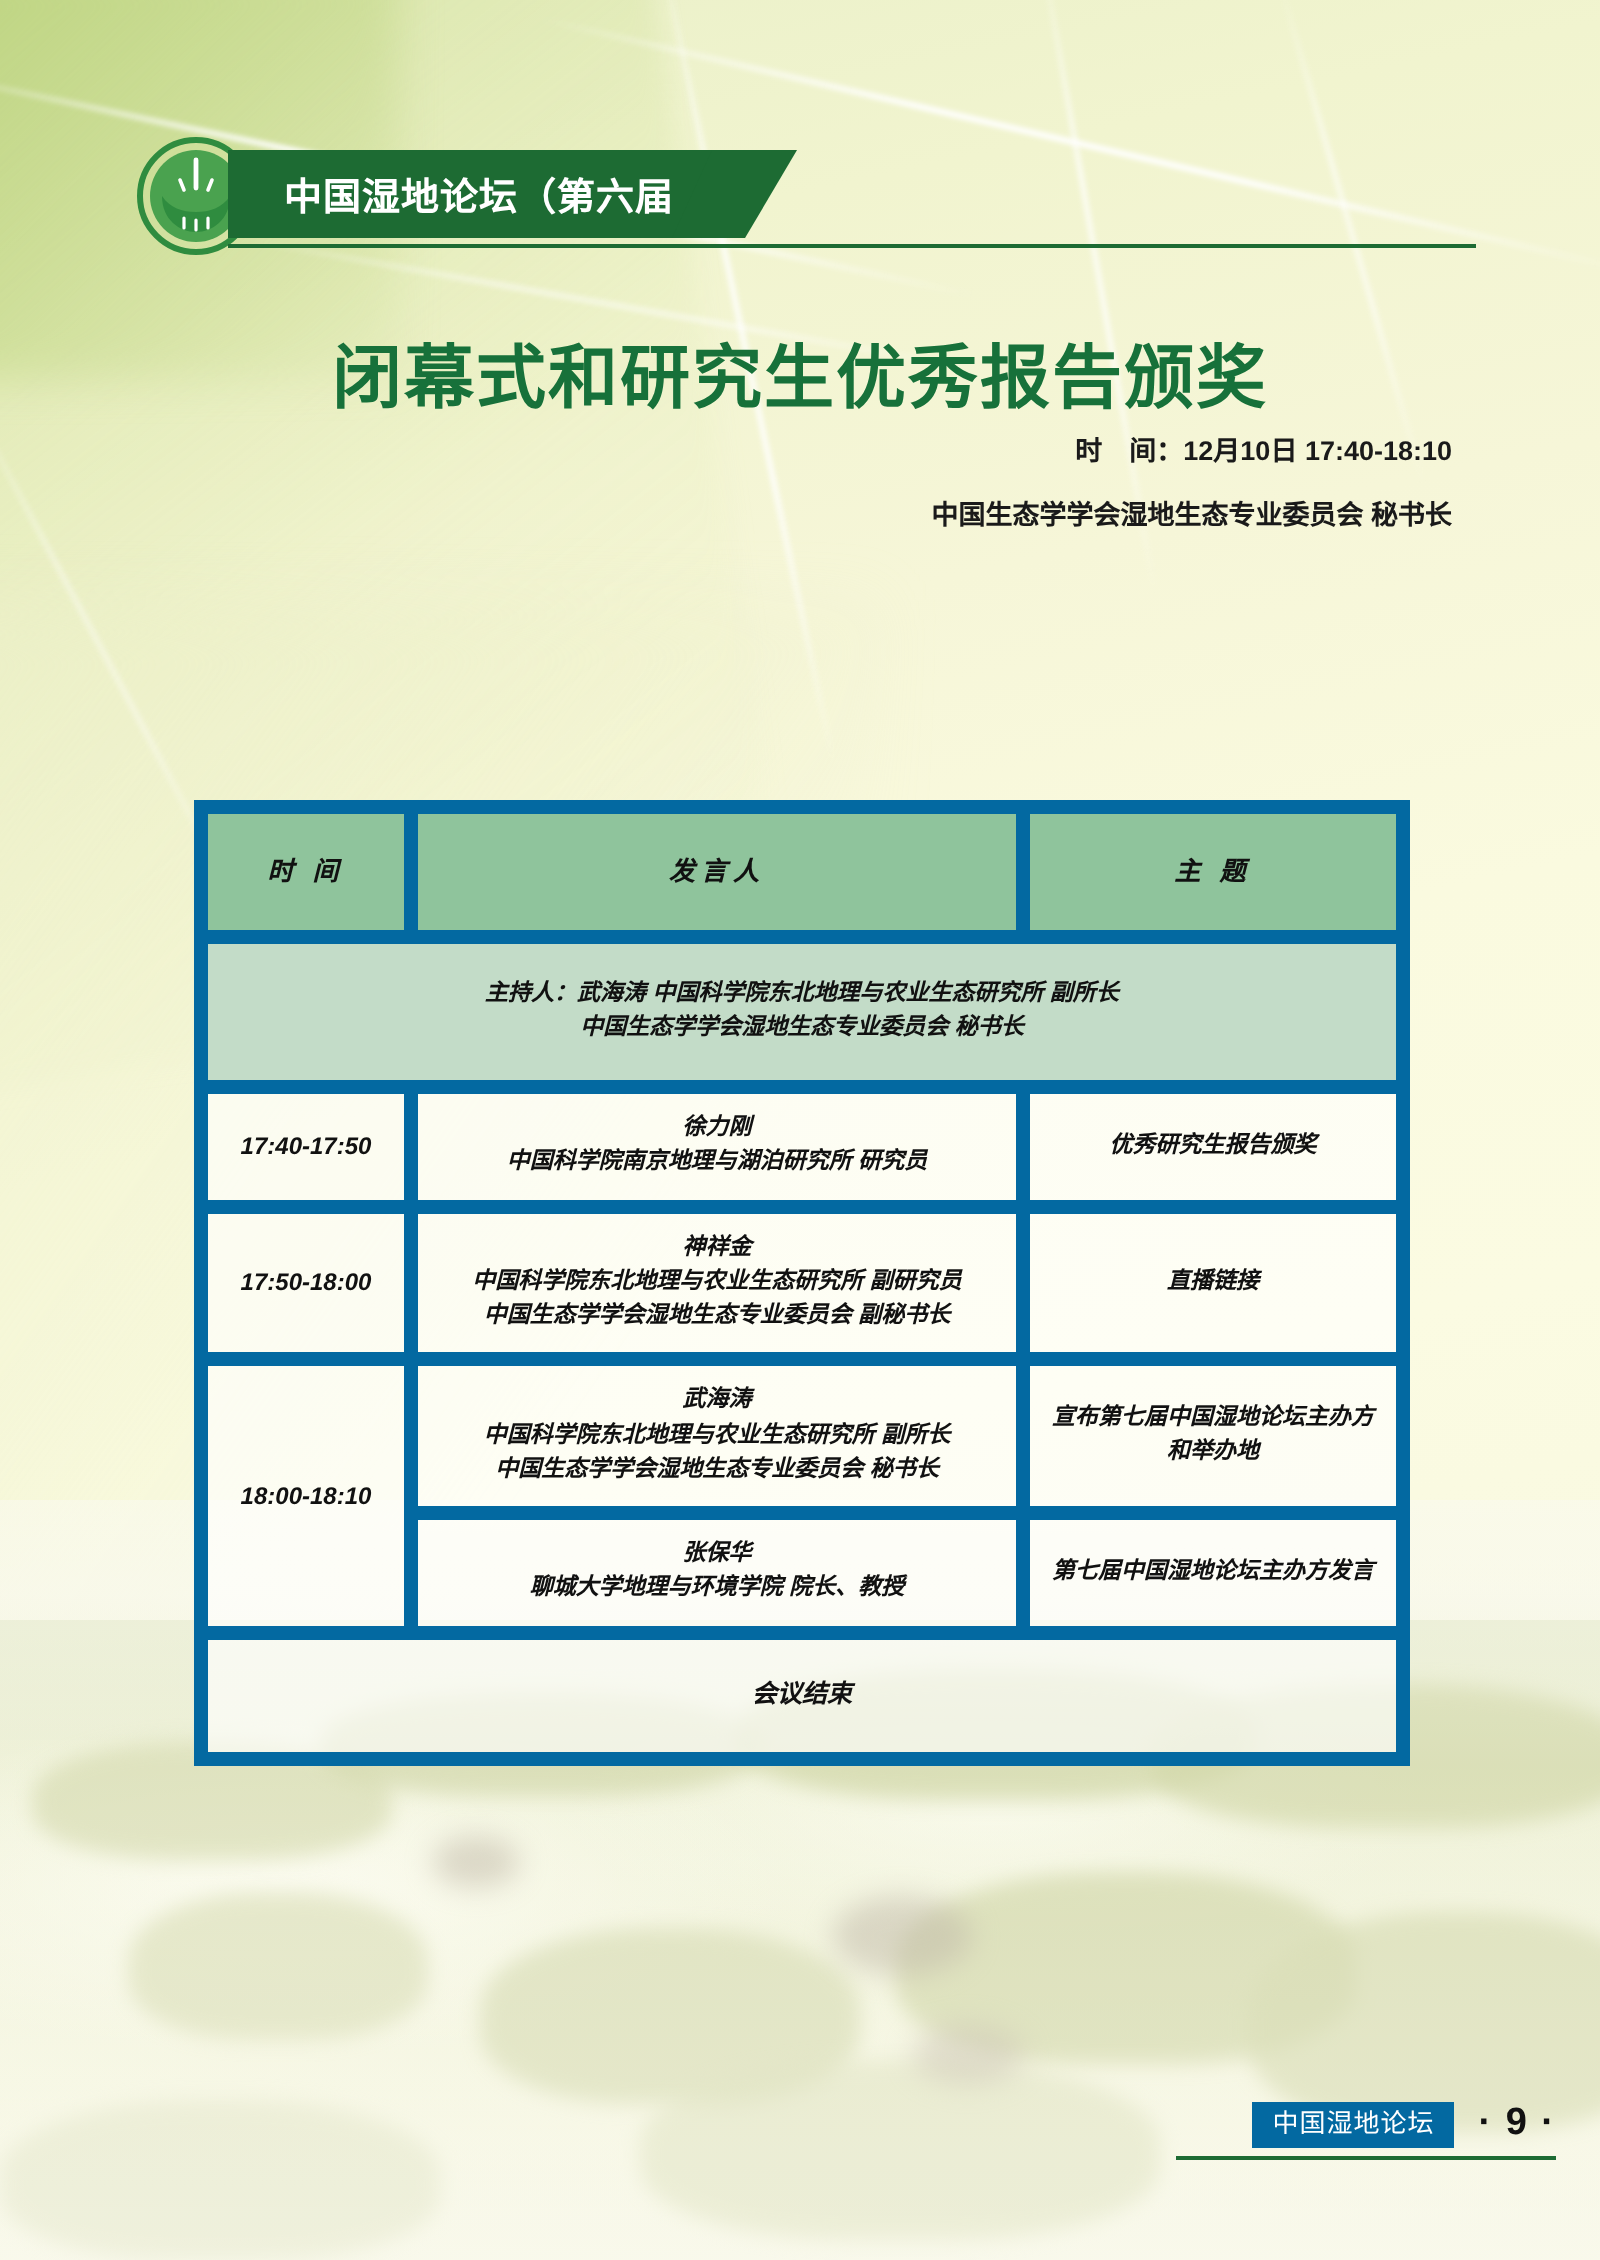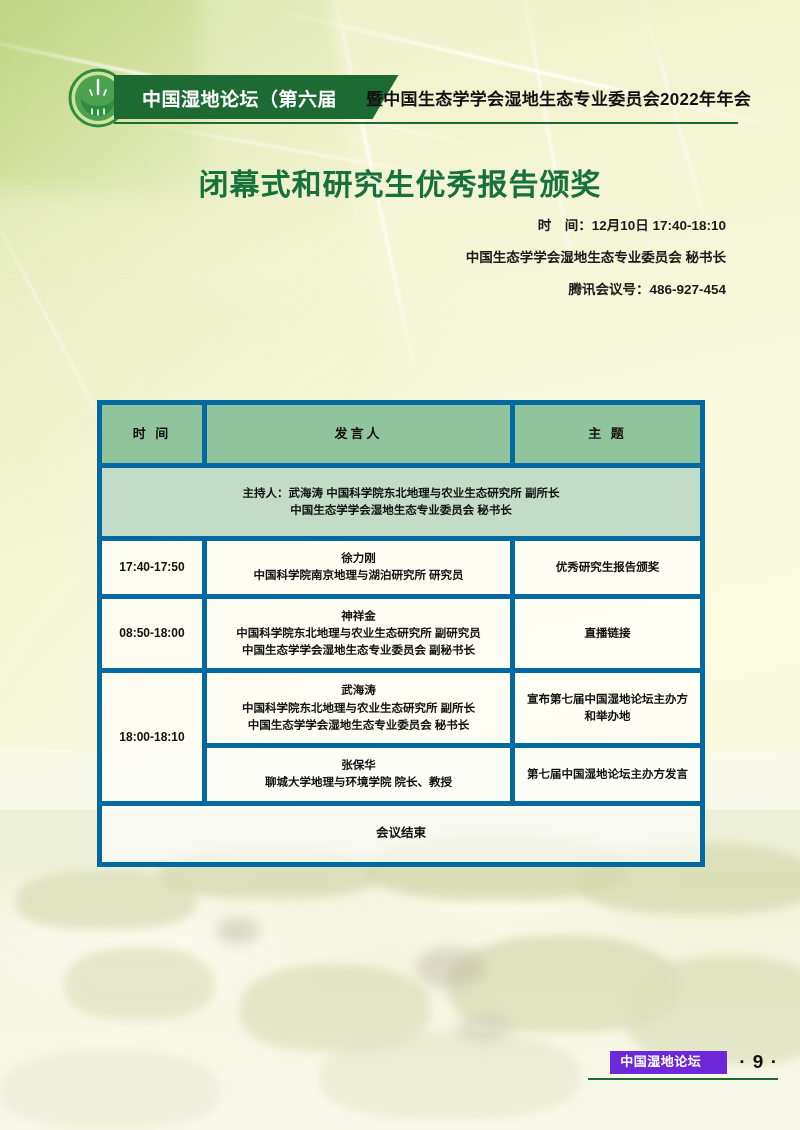--- a/index.html
+++ b/index.html
@@ -200,21 +200,21 @@
     background: #1d6b33;
   }
 
   
   .title {
     position: absolute;
     left: 0;
     top: 160px;
     width: 800px;
     text-align: center;
-    font-size: 30px;
+    font-size: 35px;
     font-weight: bold;
     color: #17713a;
     letter-spacing: 1px;
   }
 
   
   .info {
     position: absolute;
     left: 126px;
     top: 218px;
@@ -239,25 +239,26 @@
     width: 608px;
   }
   table.schedule {
     width: 100%;
     border-collapse: collapse;
     table-layout: fixed;
     font-size: 11.5px;
     color: #111111;
   }
   table.schedule td, table.schedule th {
-    border: 5px solid #0369a1;
+    border: 7px solid #0369a1;
     text-align: center;
     vertical-align: middle;
     font-weight: bold;
     line-height: 1.5;
+    font-style: italic;
   }
   .col-time  { width: 105px; }
   .col-topic { width: 190px; }
   table.schedule thead th {
     background: #8fc49c;
     height: 56px;
     font-size: 13px;
     letter-spacing: 3px;
   }
   tr.chair-row td {
@@ -281,25 +282,25 @@
 
   
   .footer {
     position: absolute;
     right: 22px;
     bottom: 56px;
     display: flex;
     align-items: center;
   }
   .footer-badge {
-    background: #6d28d9;
+    background: #0369a1;
     color: #ffffff;
     font-size: 13px;
-    font-weight: bold;
-    padding: 4px 26px 5px 10px;
+    font-weight: normal;
+    padding: 4px 10px 5px 10px;
     letter-spacing: 0.5px;
     line-height: 1.1;
   }
   .footer-page {
     color: #111111;
     font-size: 19px;
     font-weight: bold;
     margin-left: 12px;
     letter-spacing: 1px;
   }
@@ -356,30 +357,28 @@
         <path d="M30 12 L30 26" stroke="#ffffff" stroke-width="2.4" stroke-linecap="round"></path>
         <path d="M22 22 L24 27 M38 22 L36 27" stroke="#ffffff" stroke-width="1.8" stroke-linecap="round"></path>
         <path d="M13 30 C13 42, 22 48, 30 48 C38 48, 47 42, 47 30 C43 36, 37 38, 30 38 C23 38, 17 36, 13 30 Z" fill="#2f8c3f"></path>
         <path d="M24 41 L24 46 M36 41 L36 46 M30 42 L30 47" stroke="#ffffff" stroke-width="1.6" stroke-linecap="round"></path>
       </svg>
     </div>
     <div class="ribbon">
       <span class="ribbon-text">中国湿地论坛（第六届）</span>
     </div>
     <div class="ribbon-tail"></div>
-    <div class="banner-sub">暨中国生态学学会湿地生态专业委员会2022年年会</div>
     <div class="header-rule"></div>
   </div>
 
   <div class="title">闭幕式和研究生优秀报告颁奖</div>
 
   <div class="info">
     <div class="info-line">时　间：12月10日  17:40-18:10</div>
     <div class="info-line indent">中国生态学学会湿地生态专业委员会 秘书长</div>
-    <div class="info-line">腾讯会议号：486-927-454</div>
   </div>
 
   <div class="table-wrap">
     <table class="schedule">
       <colgroup>
         <col class="col-time">
         <col>
         <col class="col-topic">
       </colgroup>
       <thead>
@@ -400,21 +399,21 @@
         <tr class="body-row">
           <td class="time-cell">17:40-17:50</td>
           <td>
             <span class="sp-name">徐力刚</span>
             <span class="sp-aff">中国科学院南京地理与湖泊研究所 研究员</span>
           </td>
           <td>优秀研究生报告颁奖</td>
         </tr>
 
         <tr class="body-row">
-          <td class="time-cell">08:50-18:00</td>
+          <td class="time-cell">17:50-18:00</td>
           <td>
             <span class="sp-name">神祥金</span>
             <span class="sp-aff">中国科学院东北地理与农业生态研究所  副研究员</span>
             <span class="sp-aff">中国生态学学会湿地生态专业委员会 副秘书长</span>
           </td>
           <td>直播链接</td>
         </tr>
 
         <tr class="body-row">
           <td class="time-cell" rowspan="2">18:00-18:10</td>

